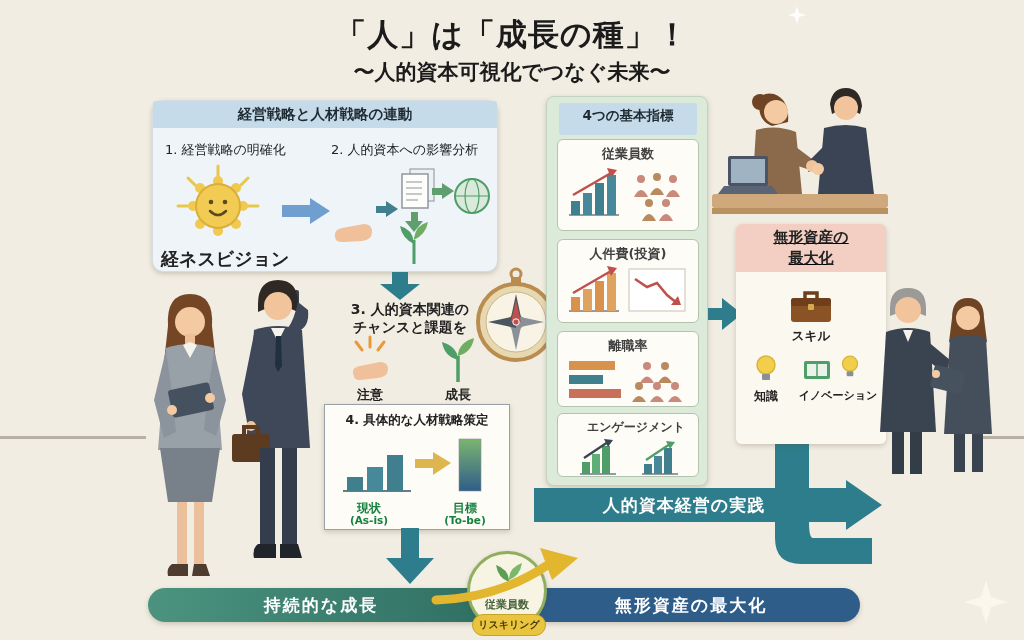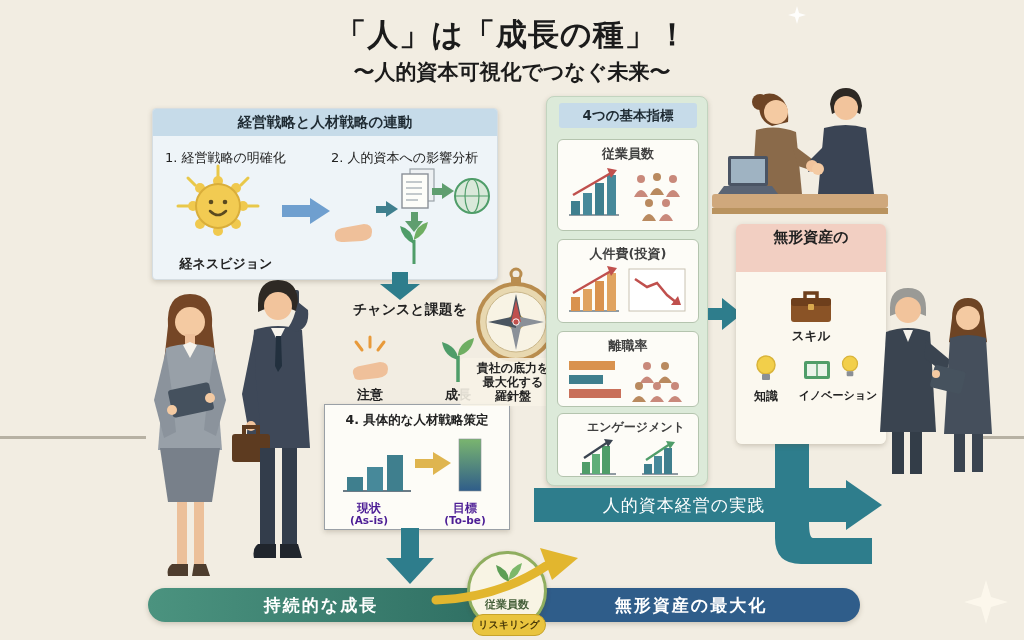--- a/index.html
+++ b/index.html
@@ -6,48 +6,48 @@
   body { font-family:"DejaVu Sans","Liberation Sans",sans-serif; background:#cfcabc; }
   .stage { position:relative; width:1024px; height:640px; background:#f2ede2; overflow:hidden; margin:0 auto; }
   .abs { position:absolute; }
   .shadow { box-shadow:0 2px 5px rgba(90,80,60,.25); }
 
   .title { top:14px; left:0; width:1024px; text-align:center; font-size:31px; font-weight:800; color:#1b1b1b; letter-spacing:1px; }
   .subtitle { top:58px; left:0; width:1024px; text-align:center; font-size:21px; font-weight:700; color:#1b1b1b; }
 
   .hline { height:3px; background:#b7b1a3; top:436px; }
 
-  .strategy { left:152px; top:108px; width:346px; height:172px; background:#eef4f8; border:1px solid #d5dde2; border-radius:4px; }
+  .strategy { left:152px; top:100px; width:346px; height:172px; background:#eef4f8; border:1px solid #d5dde2; border-radius:11px; }
   .strategy-header { height:27px; background:#c6dbe9; border-radius:3px 3px 0 0; text-align:center; line-height:27px; font-size:14.5px; font-weight:700; color:#1f2b33; }
   .step-label { position:absolute; font-size:13px; font-weight:400; color:#222; white-space:nowrap; }
-  .gear-caption { position:absolute; left:8px; top:146px; width:130px; text-align:center; font-size:13px; font-weight:700; color:#222; }
+  .gear-caption { position:absolute; left:8px; top:146px; width:130px; text-align:left; font-size:18px; font-weight:700; color:#222; }
 
   .step3-text { left:318px; top:300px; width:184px; text-align:center; font-size:14px; font-weight:700; color:#222; line-height:18px; }
   .mini-label { position:absolute; width:44px; text-align:center; font-size:13px; font-weight:700; color:#222; }
 
   .step4 { left:324px; top:404px; width:186px; height:126px; background:#fdfcf7; border:1.5px solid #9aa0a6; border-radius:0; }
   .step4-title { position:absolute; top:7px; left:0; width:100%; text-align:center; font-size:12.5px; font-weight:700; color:#222; }
-  .step4-sub { position:absolute; width:60px; text-align:center; font-weight:700; color:#4c1d95; }
+  .step4-sub { position:absolute; width:60px; text-align:center; font-weight:700; color:#15803d; }
 
   .compass-caption { left:460px; top:358px; width:106px; background:rgba(247,243,230,.88); border-radius:4px; padding:3px 0; text-align:center; font-size:12px; font-weight:700; color:#222; line-height:14px; }
   .compass-caption span { display:block; }
 
   .indicators { left:546px; top:96px; width:162px; height:390px; background:#dcead9; border:1px solid #c2d4bf; border-radius:8px; }
-  .ind-header { position:absolute; left:12px; top:6px; width:138px; height:25px; background:#c6dbe9; border-radius:3px; text-align:center; line-height:25px; font-size:13.5px; font-weight:700; color:#1f2b33; }
+  .ind-header { position:absolute; left:12px; top:6px; width:138px; height:32px; background:#c6dbe9; border-radius:3px; text-align:center; line-height:25px; font-size:13.5px; font-weight:700; color:#1f2b33; }
   .ind-box { position:absolute; left:10px; width:142px; background:#fdfcf7; border:1px solid #b4c4ae; border-radius:6px; }
   .ind-label { text-align:center; padding-top:5px; font-size:13px; font-weight:700; color:#404040; }
   .ind-chart { display:block; margin:2px auto 0; }
 
-  .assets { left:736px; top:224px; width:150px; height:220px; border-radius:6px; overflow:hidden; }
+  .assets { left:736px; top:224px; width:150px; height:220px; border-radius:6px; overflow:hidden;text-decoration:underline; }
   .assets-header { height:48px; background:#f2cfc2; text-align:center; font-size:15px; font-weight:700; color:#222; padding-top:3px; line-height:21px; }
   .assets-header span { display:block; }
   .assets-body { height:172px; background:#fbf8ef; position:relative; }
   .asset-label { font-size:12px; font-weight:700; color:#222; text-align:center; }
 
-  .practice-text { left:548px; top:488px; width:272px; height:20px; line-height:34px; text-align:center; color:#fff; font-size:17px; font-weight:400; letter-spacing:1px; z-index:2; }
+  .practice-text { left:548px; top:488px; width:272px; height:20px; line-height:34px; text-align:center; color:#fff; font-size:17px; font-weight:700; letter-spacing:1px; z-index:2; }
 
   .bar { height:34px; line-height:34px; text-align:center; color:#fff; font-size:17px; font-weight:700; letter-spacing:2px; border-radius:17px; z-index:3; }
   .bar-green { left:148px; top:588px; width:346px; background:linear-gradient(90deg,#4b937f,#2f6f63); }
   .bar-blue { left:522px; top:588px; width:338px; background:#2f5d8a; }
 
   .seed-circle { left:467px; top:551px; width:80px; height:80px; border-radius:50%; background:#f8f4e4; border:3px solid #8fae5f; z-index:5; box-shadow:0 2px 4px rgba(80,70,40,.3); }
   .seed-text { position:absolute; left:0; bottom:16px; width:100%; text-align:center; font-size:11px; font-weight:700; color:#46603a; }
   .reskilling { left:472px; top:614px; width:74px; height:22px; border-radius:11px; background:#e9c43e; border:1px solid #c7a32b; text-align:center; line-height:20px; font-size:10px; font-weight:700; color:#4a3a08; z-index:7; }
 
   svg { display:block; }
@@ -130,20 +130,21 @@
     <path d="M84 78 Q72 72 70 60 Q82 63 84 76 Z" fill="#4f9d69"></path>
     <path d="M84 74 Q96 68 98 56 Q86 59 84 72 Z" fill="#6fae62"></path>
   </svg>
 
   <svg class="abs" style="left:378px;top:272px;" width="44" height="30" viewBox="0 0 44 30">
     <rect x="14" y="0" width="16" height="14" fill="#2e7d8c"></rect>
     <polygon points="2,12 42,12 22,28" fill="#2e7d8c"></polygon>
   </svg>
 
   <div class="abs step3-text">
+    <span style="display:block">3. 人的資本関連の</span>
     <span style="display:block">チャンスと課題を</span>
   </div>
 
   <svg class="abs" style="left:346px;top:334px;" width="48" height="50" viewBox="0 0 48 50">
     <g stroke="#e89a3a" stroke-width="3" stroke-linecap="round">
       <line x1="10" y1="8" x2="16" y2="16"></line>
         <line x1="24" y1="3" x2="24" y2="13"></line>
         <line x1="38" y1="8" x2="32" y2="16"></line>
     </g>
     <path d="M8 42 Q4 34 14 32 L34 28 Q42 28 42 35 Q42 43 32 44 L14 46 Q8 46 8 42 Z" fill="#efc09a"></path>
@@ -186,25 +187,20 @@
     <circle cx="44" cy="56" r="38" fill="#e8d8b0" stroke="#b98d4f" stroke-width="4"></circle>
     <circle cx="44" cy="56" r="30" fill="#f8f3e4" stroke="#c9b68a" stroke-width="1"></circle>
     <rect x="36" y="48" width="16" height="16" fill="#c9a84c" transform="rotate(45 44 56)"></rect>
     <polygon points="44,28 50,56 38,56" fill="#4a5560"></polygon>
     <polygon points="44,84 38,56 50,56" fill="#8a9098"></polygon>
     <polygon points="72,56 44,62 44,50" fill="#8a9098"></polygon>
     <polygon points="16,56 44,50 44,62" fill="#4a5560"></polygon>
     <polygon points="44,34 49,56 39,56" fill="#c0504d"></polygon>
     <circle cx="44" cy="56" r="3.2" fill="#c0504d" stroke="#fff" stroke-width="1"></circle>
   </svg>
-  <div class="abs compass-caption">
-    <span>貴社の底力を</span>
-    <span>最大化する</span>
-    <span>羅針盤</span>
-  </div>
 
   <div class="abs indicators shadow">
     <div class="ind-header">4つの基本指標</div>
 
     <div class="ind-box" style="top:42px;height:92px;">
       <div class="ind-label">従業員数</div>
       <svg class="ind-chart" width="130" height="58" viewBox="0 0 130 58">
         <line x1="6" y1="50" x2="56" y2="50" stroke="#6b7b86" stroke-width="1.6"></line>
         <rect x="8" y="36" width="9" height="14" fill="#3f7f8e"></rect>
           <rect x="20" y="28" width="9" height="22" fill="#47899a"></rect>
@@ -284,20 +280,21 @@
   </div>
 
   <svg class="abs" style="left:708px;top:296px;" width="34" height="36" viewBox="0 0 34 36">
     <rect x="0" y="12" width="16" height="12" fill="#2e7d8c"></rect>
     <polygon points="14,2 34,18 14,34" fill="#2e7d8c"></polygon>
   </svg>
 
   <div class="abs assets shadow" style="z-index:3;">
     <div class="assets-header">
       <span>無形資産の</span>
+      <span>最大化</span>
     </div>
     <div class="assets-body">
       <svg style="position:absolute;left:52px;top:14px;" width="46" height="38" viewBox="0 0 46 38">
         <path d="M17 12 v-5 h12 v5" fill="none" stroke="#6e3f1c" stroke-width="3.5"></path>
         <rect x="3" y="12" width="40" height="24" rx="3" fill="#8a5326"></rect>
         <rect x="3" y="12" width="40" height="8" rx="3" fill="#6e3f1c"></rect>
         <rect x="20" y="18" width="6" height="6" rx="1" fill="#d9a94e"></rect>
       </svg>
       <div class="asset-label" style="position:absolute;left:0;top:56px;width:100%;font-size:12.5px;">スキル</div>
       <svg style="position:absolute;left:18px;top:82px;" width="24" height="30" viewBox="0 0 24 30">

